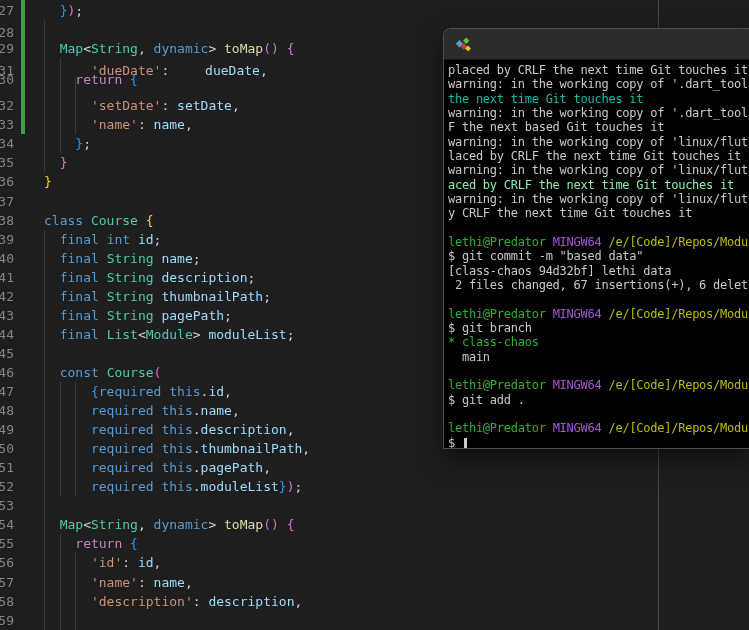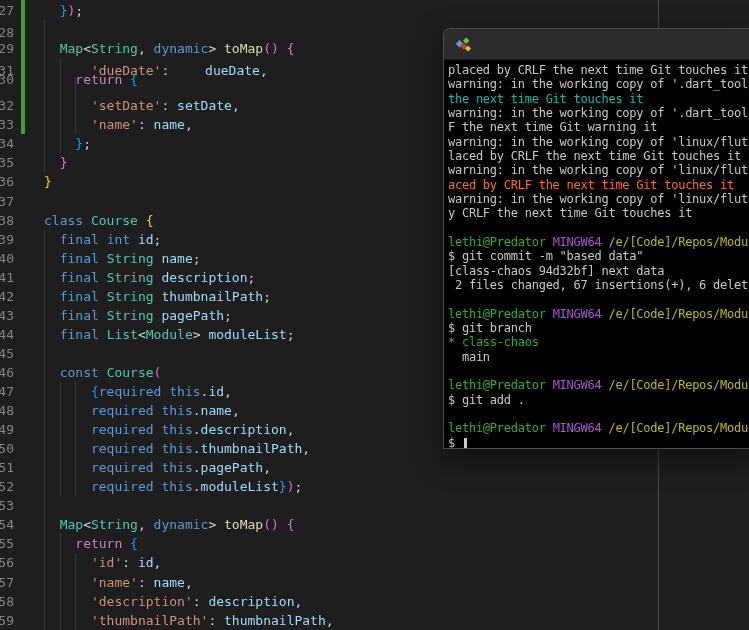--- a/index.html
+++ b/index.html
@@ -82,51 +82,51 @@
         <div class="code-line" style="top: 420.1px;"><span class="lnum">49</span><span class="ctext"><span style="color: rgb(212, 212, 212);">      </span><span style="color: rgb(86, 156, 214);">required</span><span style="color: rgb(212, 212, 212);"> </span><span style="color: rgb(86, 156, 214);">this</span><span style="color: rgb(212, 212, 212);">.</span><span style="color: rgb(156, 220, 254);">description</span><span style="color: rgb(212, 212, 212);">,</span></span></div>
         <div class="code-line" style="top: 439.15px;"><span class="lnum">50</span><span class="ctext"><span style="color: rgb(212, 212, 212);">      </span><span style="color: rgb(86, 156, 214);">required</span><span style="color: rgb(212, 212, 212);"> </span><span style="color: rgb(86, 156, 214);">this</span><span style="color: rgb(212, 212, 212);">.</span><span style="color: rgb(156, 220, 254);">thumbnailPath</span><span style="color: rgb(212, 212, 212);">,</span></span></div>
         <div class="code-line" style="top: 458.2px;"><span class="lnum">51</span><span class="ctext"><span style="color: rgb(212, 212, 212);">      </span><span style="color: rgb(86, 156, 214);">required</span><span style="color: rgb(212, 212, 212);"> </span><span style="color: rgb(86, 156, 214);">this</span><span style="color: rgb(212, 212, 212);">.</span><span style="color: rgb(156, 220, 254);">pagePath</span><span style="color: rgb(212, 212, 212);">,</span></span></div>
         <div class="code-line" style="top: 477.25px;"><span class="lnum">52</span><span class="ctext"><span style="color: rgb(212, 212, 212);">      </span><span style="color: rgb(86, 156, 214);">required</span><span style="color: rgb(212, 212, 212);"> </span><span style="color: rgb(86, 156, 214);">this</span><span style="color: rgb(212, 212, 212);">.</span><span style="color: rgb(156, 220, 254);">moduleList</span><span style="color: rgb(23, 159, 255);">}</span><span style="color: rgb(218, 112, 214);">)</span><span style="color: rgb(212, 212, 212);">;</span></span></div>
         <div class="code-line" style="top: 496.3px;"><span class="lnum">53</span><span class="ctext"></span></div>
         <div class="code-line" style="top: 515.35px;"><span class="lnum">54</span><span class="ctext"><span style="color: rgb(212, 212, 212);">  </span><span style="color: rgb(78, 201, 176);">Map</span><span style="color: rgb(212, 212, 212);">&lt;</span><span style="color: rgb(78, 201, 176);">String</span><span style="color: rgb(212, 212, 212);">, </span><span style="color: rgb(86, 156, 214);">dynamic</span><span style="color: rgb(212, 212, 212);">&gt; </span><span style="color: rgb(220, 220, 170);">toMap</span><span style="color: rgb(218, 112, 214);">()</span><span style="color: rgb(212, 212, 212);"> </span><span style="color: rgb(218, 112, 214);">{</span></span></div>
         <div class="code-line" style="top: 534.4px;"><span class="lnum">55</span><span class="ctext"><span style="color: rgb(212, 212, 212);">    </span><span style="color: rgb(197, 134, 192);">return</span><span style="color: rgb(212, 212, 212);"> </span><span style="color: rgb(23, 159, 255);">{</span></span></div>
         <div class="code-line" style="top: 553.45px;"><span class="lnum">56</span><span class="ctext"><span style="color: rgb(212, 212, 212);">      </span><span style="color: rgb(206, 145, 120);">'id'</span><span style="color: rgb(212, 212, 212);">: </span><span style="color: rgb(156, 220, 254);">id</span><span style="color: rgb(212, 212, 212);">,</span></span></div>
         <div class="code-line" style="top: 572.5px;"><span class="lnum">57</span><span class="ctext"><span style="color: rgb(212, 212, 212);">      </span><span style="color: rgb(206, 145, 120);">'name'</span><span style="color: rgb(212, 212, 212);">: </span><span style="color: rgb(156, 220, 254);">name</span><span style="color: rgb(212, 212, 212);">,</span></span></div>
         <div class="code-line" style="top: 591.55px;"><span class="lnum">58</span><span class="ctext"><span style="color: rgb(212, 212, 212);">      </span><span style="color: rgb(206, 145, 120);">'description'</span><span style="color: rgb(212, 212, 212);">: </span><span style="color: rgb(156, 220, 254);">description</span><span style="color: rgb(212, 212, 212);">,</span></span></div>
-        <div class="code-line" style="top: 610.6px;"><span class="lnum">59</span><span class="ctext"><span style="color: rgb(212, 212, 212);">      </span><span style="color: rgb(206, 145, 120);">'thumbnailPath'</span><span style="color: rgb(212, 212, 212);">: </span><span style="color: rgb(156, 220, 254);">thumbnailPath</span><span style="color: rgb(212, 212, 212);">,</span></span></div>
+        <div class="code-line" style="top: 610.6px;"><span class="lnum">59</span></div>
       </div>
   </div>
 
   <div class="divider"></div>
 
   <div class="terminal">
     <div class="titlebar">
       <svg class="ticon" viewBox="0 0 17 15">
         <path d="M4.5 3 L8.2 6.7 L4.5 10.4 L0.8 6.7 Z" fill="#5b9bd5"></path>
         <path d="M11.2 0.5 L14.4 3.7 L11.2 6.9 L8 3.7 Z" fill="#6fbf3f"></path>
         <path d="M8.8 6 L12.2 9.4 L8.8 12.8 L5.4 9.4 Z" fill="#cf3a2b"></path>
         <path d="M13 8.5 L16 11.5 L13 14.5 L10 11.5 Z" fill="#c8cc33"></path>
       </svg>
     </div>
     <div class="term-body" id="term-body">
         <div class="t-line"><span style="color: rgb(201, 201, 201);">placed by CRLF the next time Git touches it</span></div>
         <div class="t-line"><span style="color: rgb(201, 201, 201);">warning: in the working copy of '.dart_tool/</span></div>
         <div class="t-line"><span style="color: #14b8a6;">the next time Git touches it</span></div>
         <div class="t-line"><span style="color: rgb(201, 201, 201);">warning: in the working copy of '.dart_tool/</span></div>
-        <div class="t-line"><span style="color: rgb(201, 201, 201);">F the next time Git warning it</span></div>
+        <div class="t-line"><span style="color: rgb(201, 201, 201);">F the next based Git touches it</span></div>
         <div class="t-line"><span style="color: rgb(201, 201, 201);">warning: in the working copy of 'linux/flutt</span></div>
         <div class="t-line"><span style="color: rgb(201, 201, 201);">laced by CRLF the next time Git touches it</span></div>
         <div class="t-line"><span style="color: rgb(201, 201, 201);">warning: in the working copy of 'linux/flutt</span></div>
-        <div class="t-line"><span style="color: #f97316; margin-top: 16px;">aced by CRLF the next time Git touches it</span></div>
+        <div class="t-line"><span style="color: #86efac; margin-top: 16px;">aced by CRLF the next time Git touches it</span></div>
         <div class="t-line"><span style="color: rgb(201, 201, 201);">warning: in the working copy of 'linux/flutt</span></div>
         <div class="t-line"><span style="color: rgb(201, 201, 201);">y CRLF the next time Git touches it</span></div>
         <div class="t-line"></div>
         <div class="t-line"><span style="color: rgb(47, 174, 47);">lethi@Predator</span><span style="color: rgb(201, 201, 201);"> </span><span style="color: rgb(168, 85, 214);">MINGW64</span><span style="color: rgb(201, 201, 201);"> </span><span style="color: rgb(188, 188, 0);">/e/[Code]/Repos/Modul</span></div>
         <div class="t-line"><span style="color: rgb(201, 201, 201);">$ git commit -m "based data"</span></div>
-        <div class="t-line"><span style="color: rgb(201, 201, 201);">[class-chaos 94d32bf] next data</span></div>
+        <div class="t-line"><span style="color: rgb(201, 201, 201);">[class-chaos 94d32bf] lethi data</span></div>
         <div class="t-line"><span style="color: rgb(201, 201, 201);"> 2 files changed, 67 insertions(+), 6 deleti</span></div>
         <div class="t-line"></div>
         <div class="t-line"><span style="color: rgb(47, 174, 47);">lethi@Predator</span><span style="color: rgb(201, 201, 201);"> </span><span style="color: rgb(168, 85, 214);">MINGW64</span><span style="color: rgb(201, 201, 201);"> </span><span style="color: rgb(188, 188, 0);">/e/[Code]/Repos/Modul</span></div>
         <div class="t-line"><span style="color: rgb(201, 201, 201);">$ git branch</span></div>
         <div class="t-line"><span style="color: rgb(47, 174, 47);">* class-chaos</span></div>
         <div class="t-line"><span style="color: rgb(201, 201, 201);">  main</span></div>
         <div class="t-line"></div>
         <div class="t-line"><span style="color: rgb(47, 174, 47);">lethi@Predator</span><span style="color: rgb(201, 201, 201);"> </span><span style="color: rgb(168, 85, 214);">MINGW64</span><span style="color: rgb(201, 201, 201);"> </span><span style="color: rgb(188, 188, 0);">/e/[Code]/Repos/Modul</span></div>
         <div class="t-line"><span style="color: rgb(201, 201, 201);">$ git add .</span></div>
         <div class="t-line"></div>

